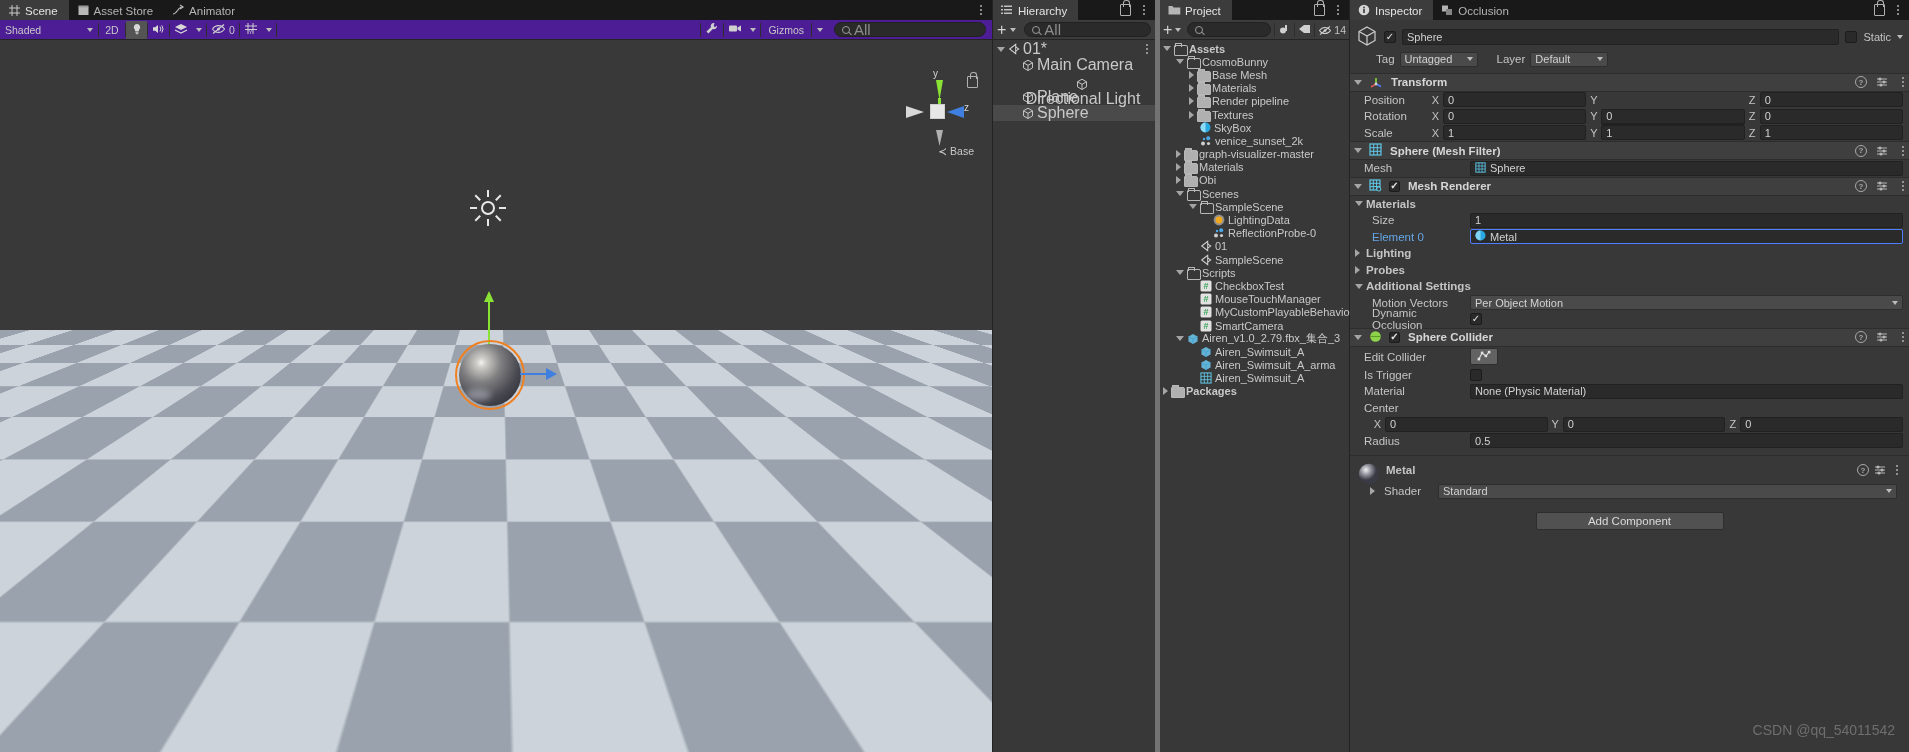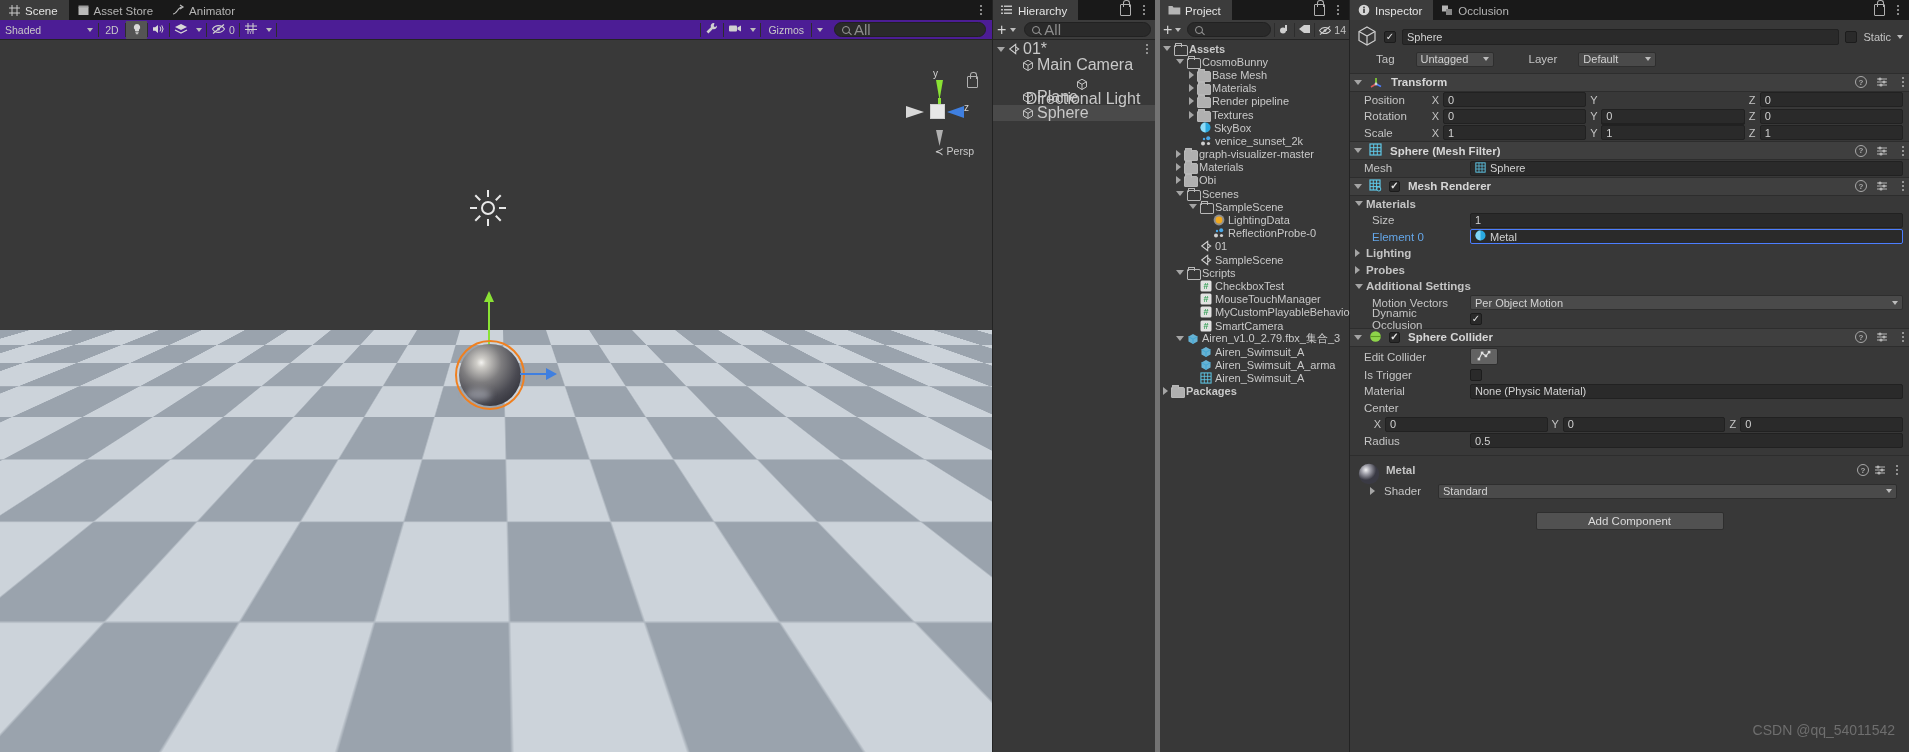--- a/index.html
+++ b/index.html
@@ -358,21 +358,21 @@
         <svg width="86" height="86" style="position:absolute;left:0;top:0">
           <polygon points="44,12 51,12 47.5,32" fill="#8ae234"></polygon>
           <rect x="46" y="30" width="3" height="8" fill="#8ae234"></rect>
           <polygon points="14,38 14,50 32,44" fill="#d8d8d8"></polygon>
           <polygon points="72,38 72,50 55,44" fill="#3f7fe0"></polygon>
           <polygon points="44,62 51,62 47.5,78" fill="#d8d8d8" opacity="0.75"></polygon>
         </svg>
         <div class="gzcube"></div>
       </div>
       <div class="persp">
-        ≺ <span>Persp</span>
+        ≺ <span>Base</span>
       </div>
       <div style="position:absolute;right:14px;top:36px">
         <div class="lockico"></div>
       </div>
     </div>
   </div>
 
   <div class="hier-panel">
     <div class="tabbar">
       <div class="tab active">
@@ -800,21 +800,21 @@
                 <path d="M3 6.5l8 4.5 8-4.5M11 11v9"></path>
               </g>
             </svg>
         </span>
         <span class="chk on"></span>
         <span class="field" style="flex:1;height:16px">Sphere</span>
         <span class="chk"></span>
         <span>Static</span>
         <span class="caret"></span>
       </div>
-      <div class="irow" style="padding-left:26px;gap:21px">
+      <div class="irow" style="padding-left:26px;gap:5px">
         <span>Tag</span>
         <span class="dropf" style="width:78px">
           <span>Untagged</span>
           <span class="caret"></span>
         </span>
         <span style="margin-left:14px">Layer</span>
         <span class="dropf" style="width:78px">
           <span>Default</span>
           <span class="caret"></span>
         </span>

